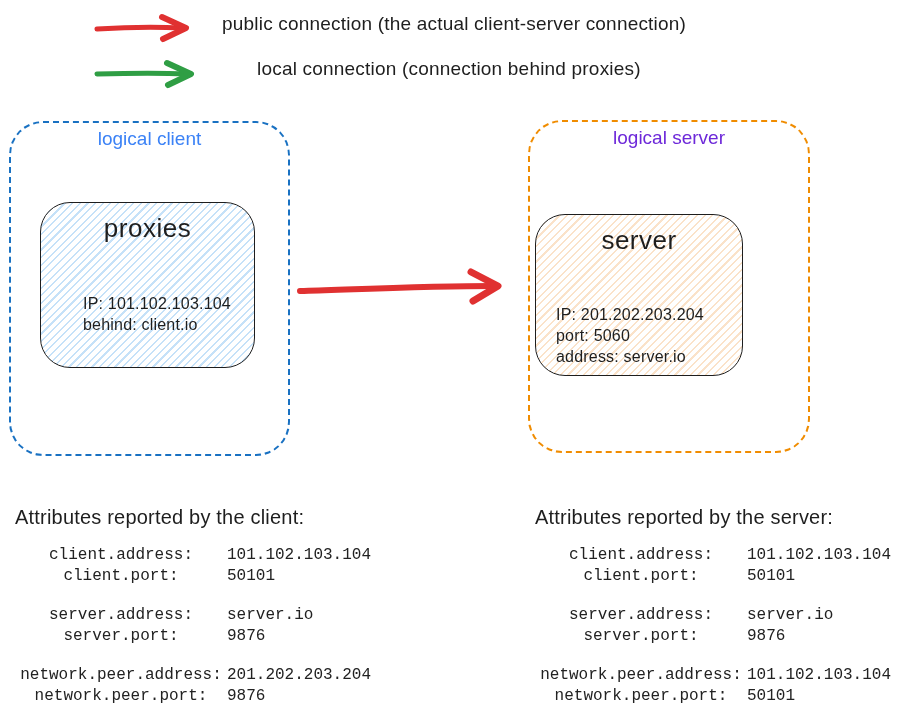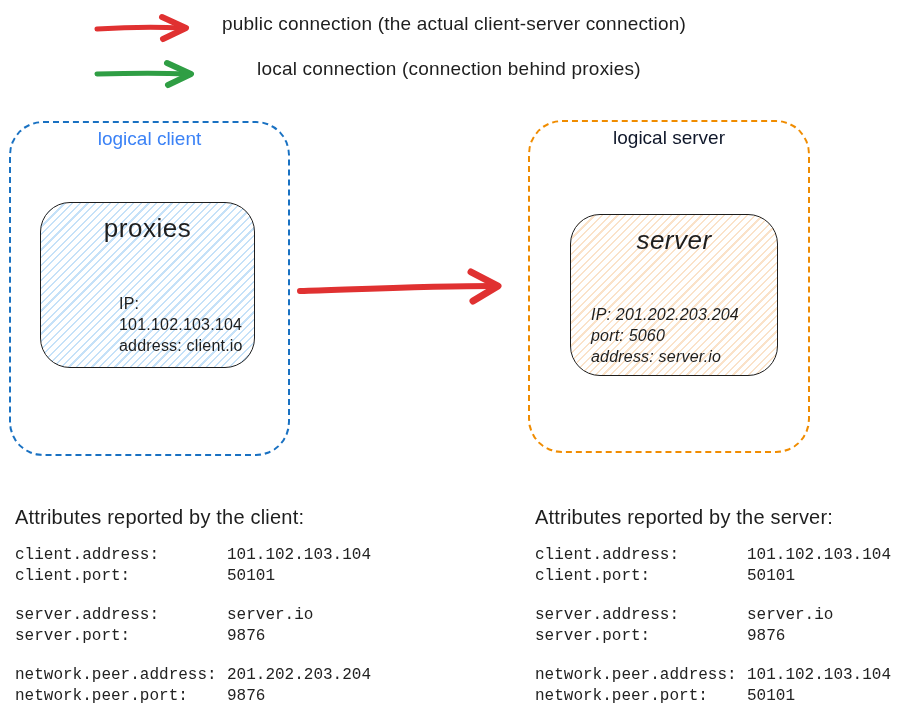--- a/index.html
+++ b/index.html
@@ -9,44 +9,43 @@
   }
   
   .legend-arrow{position:absolute;}
   .legend-label{position:absolute;font-size:19px;letter-spacing:.2px;white-space:nowrap;}
   
   .group{position:absolute;border:2.6px dashed;border-radius:34px;background:transparent;}
   .group-label{position:absolute;top:5px;left:0;right:0;text-align:center;font-size:19px;}
   .group-client{left:9px;top:121px;width:277px;height:331px;border-color:#1971c2;}
   .group-client .group-label{color:#3b82f6;}
   .group-server{left:528px;top:120px;width:278px;height:329px;border-color:#f08c00;}
-  .group-server .group-label{color:#0f172a;}
+  .group-server .group-label{color:#6d28d9;}
   
   .node{position:absolute;border:1.7px solid #1e1e1e;border-radius:30px;box-sizing:border-box;}
   .node-client{
     left:40px;top:202px;width:215px;height:166px;
     background:repeating-linear-gradient(135deg, rgba(150,201,243,.55) 0px, rgba(150,201,243,.55) 1.6px, rgba(0,0,0,0) 1.6px, rgba(0,0,0,0) 5.4px);
   }
   .node-server{
-    left:570px;top:214px;width:208px;height:162px;
+    left:535px;top:214px;width:208px;height:162px;
     background:repeating-linear-gradient(135deg, rgba(246,198,148,.5) 0px, rgba(246,198,148,.5) 1.6px, rgba(0,0,0,0) 1.6px, rgba(0,0,0,0) 5.4px);
-    font-style:italic;
   }
   .node-title{text-align:center;font-size:26px;margin-top:10px;letter-spacing:.5px;}
   .node-lines{position:absolute;font-size:16px;line-height:21px;letter-spacing:.2px;}
-  .node-client .node-lines{left:42px;top:90px;margin-left:36px;}
+  .node-client .node-lines{left:42px;top:90px;}
   .node-server .node-lines{left:20px;top:80px;margin-top:9px;}
   
   .main-arrow{position:absolute;left:294px;top:268px;}
   
   .attr{position:absolute;top:506px;width:400px;}
   .attr-left{left:15px;}
   .attr-right{left:535px;}
   .attr-heading{font-size:20px;letter-spacing:.2px;white-space:nowrap;}
-  .attr-rows{margin-top:16px;font-family:"Liberation Mono",monospace;font-size:16px;line-height:21px;color:#222;}
+  .attr-rows{margin-top:16px;font-family:"Liberation Mono",monospace;font-size:16px;line-height:21px;color:#222;text-align:center;}
   .attr-group{margin-bottom:18px;}
   .attr-row{display:flex;white-space:nowrap;}
   .attr-key{width:212px;flex:none;}
 </style>
 </head>
 <body>
 
 <div class="canvas">
 
   <svg class="legend-arrow" style="left:92px;top:12px;" width="115" height="32" viewBox="0 0 115 32">
@@ -61,21 +60,21 @@
   </svg>
   <div class="legend-label" style="left:222px;top:58px;margin-left:35px;">local connection (connection behind proxies)</div>
 
   <div class="group group-client">
     <div class="group-label">logical client</div>
   </div>
   <div class="node node-client">
     <div class="node-title">proxies</div>
     <div class="node-lines">
       <div>IP: 101.102.103.104</div>
-      <div>address: client.io</div>
+      <div>behind: client.io</div>
     </div>
   </div>
 
   <div class="group group-server">
     <div class="group-label">logical server</div>
   </div>
   <div class="node node-server">
     <div class="node-title">server</div>
     <div class="node-lines">
       <div>IP: 201.202.203.204</div>

